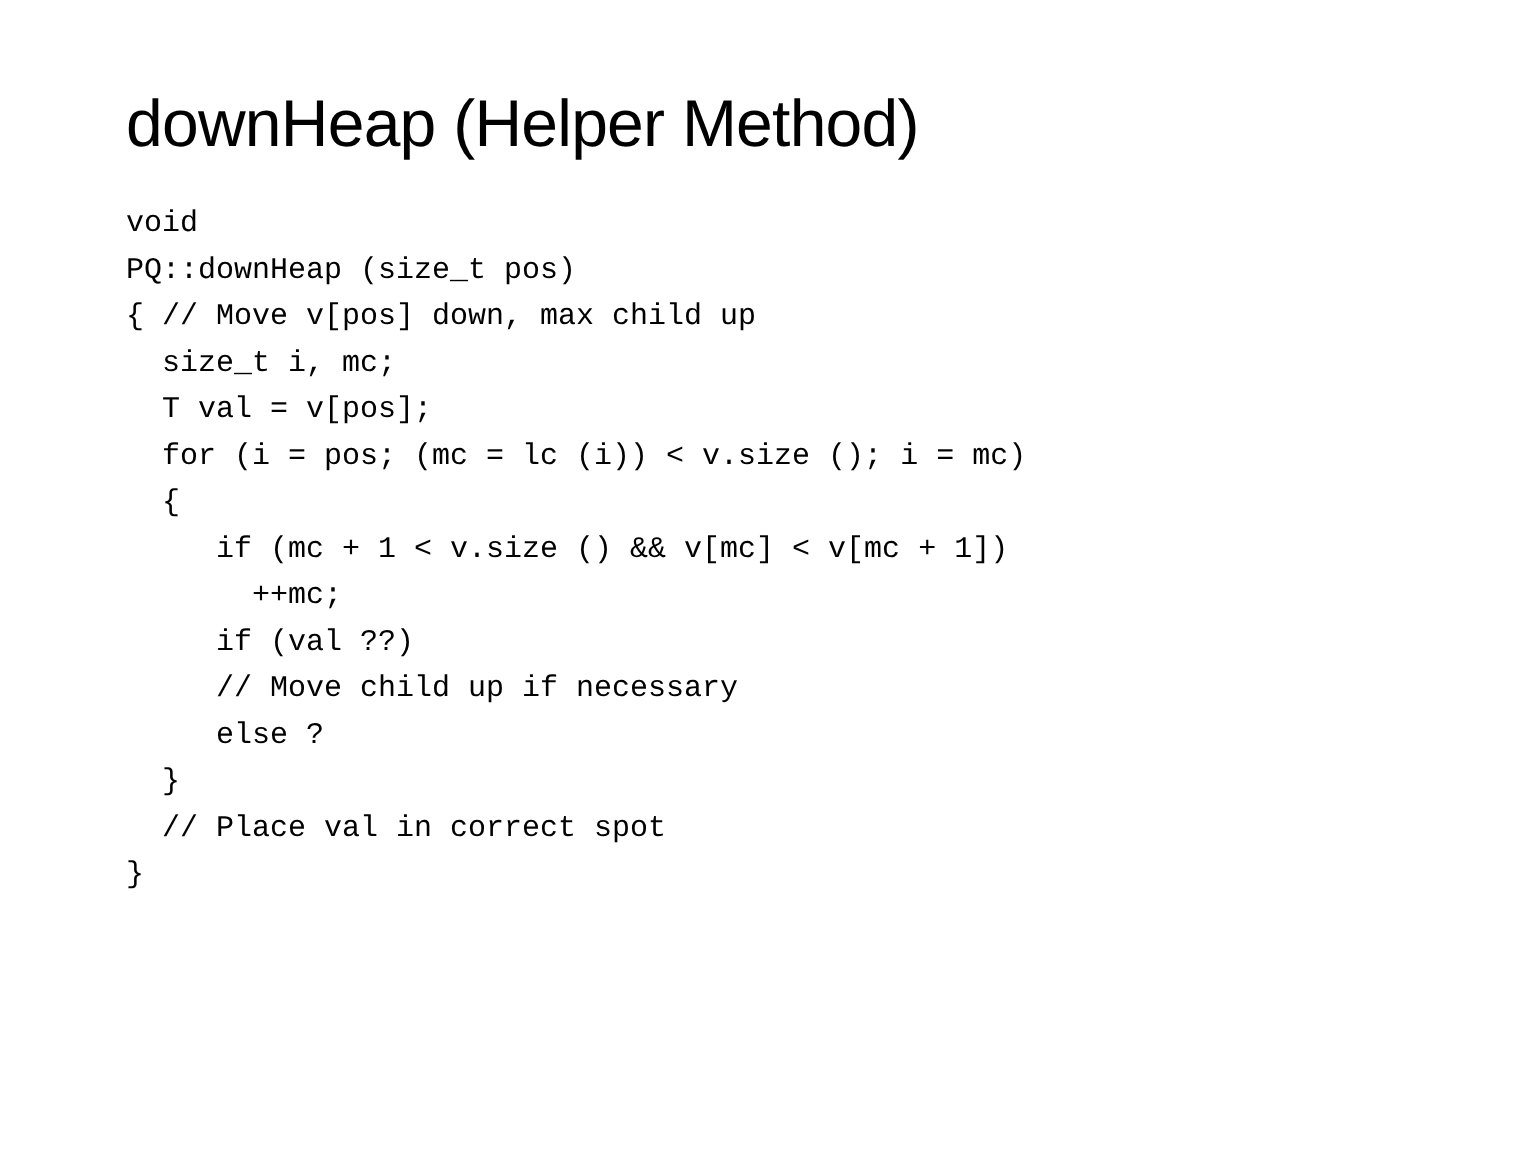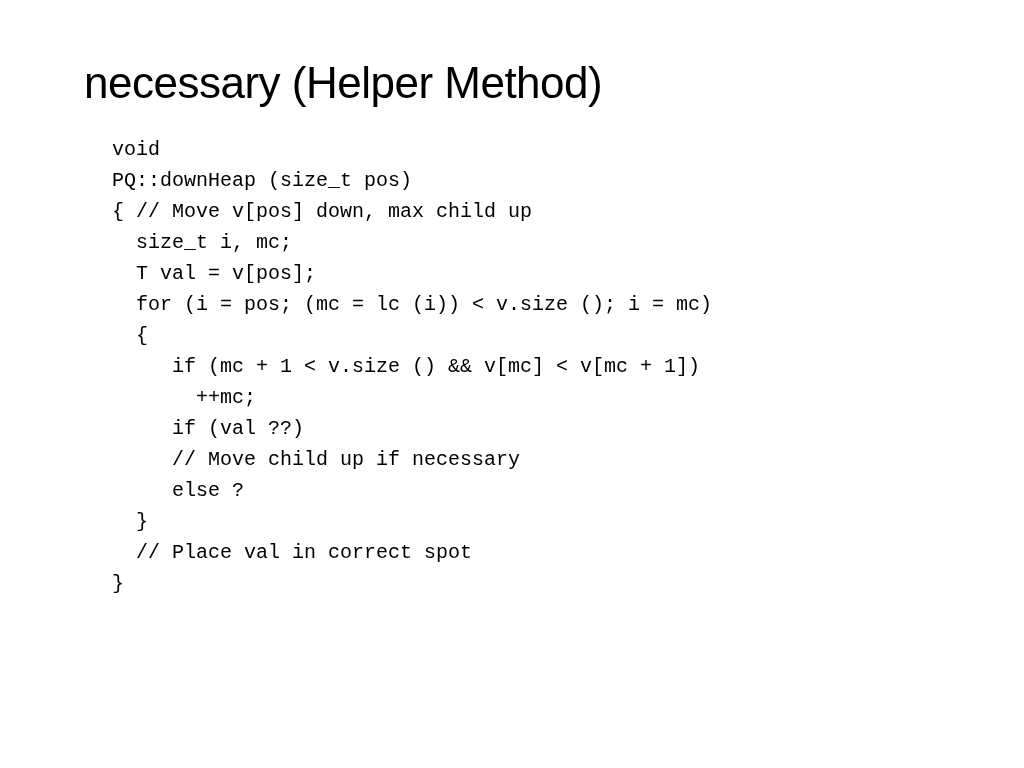--- a/index.html
+++ b/index.html
@@ -20,27 +20,26 @@
       font-weight: 400;
       letter-spacing: -0.5px;
       margin-bottom: 26px;
     }
     .code {
       font-family: "Consolas", "Menlo", "Courier New", monospace;
       font-size: 20px;
       line-height: 1.55;
       white-space: pre;
       font-weight: 400;
-      margin-left: 28px;
     }
   </style>
 </head>
 <body>
 
-<h1 class="title">necessary (Helper Method)</h1>
+<h1 class="title">downHeap (Helper Method)</h1>
 <div class="code" id="code-container">void
 PQ::downHeap (size_t pos)
 { // Move v[pos] down, max child up
   size_t i, mc;
   T val = v[pos];
   for (i = pos; (mc = lc (i)) &lt; v.size (); i = mc)
   {
      if (mc + 1 &lt; v.size () &amp;&amp; v[mc] &lt; v[mc + 1])
        ++mc;
      if (val ??)

